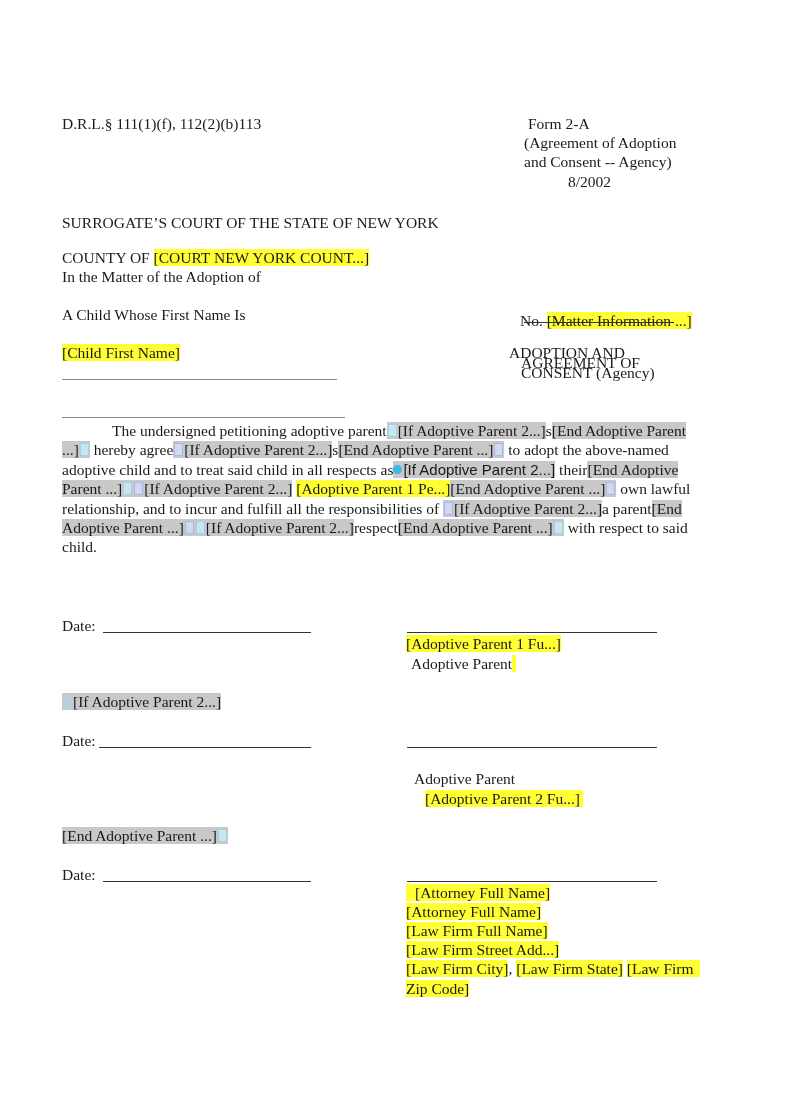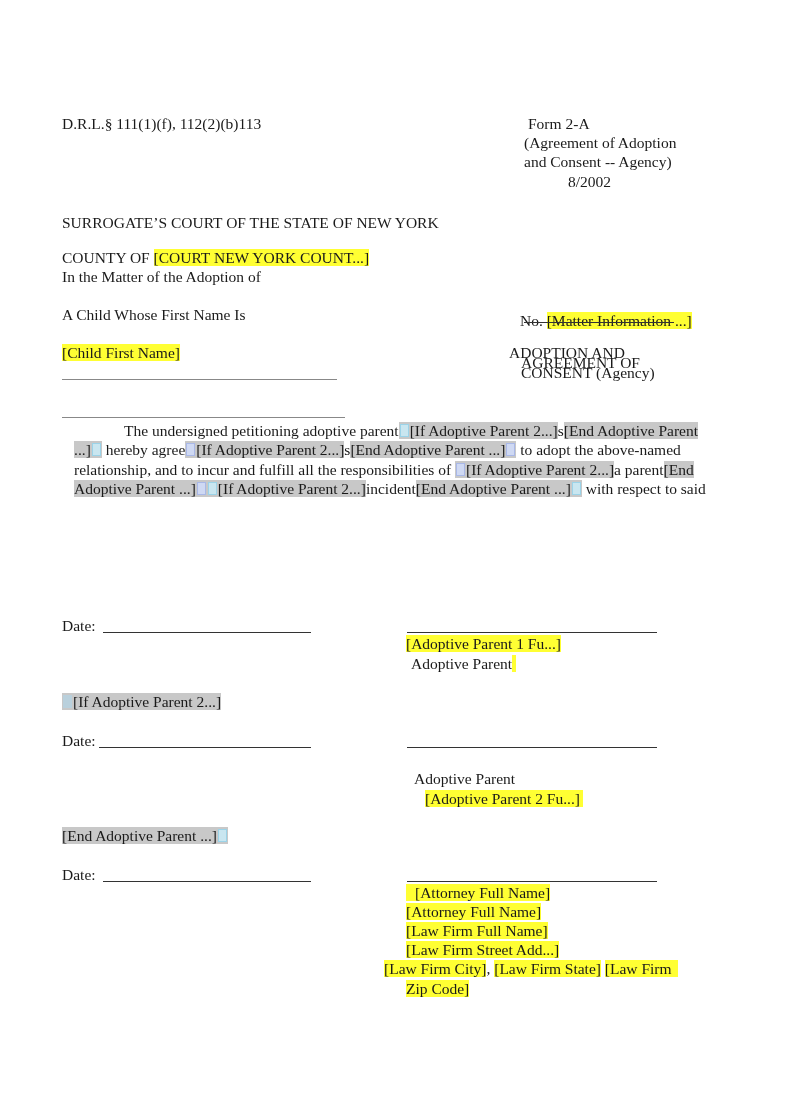--- a/index.html
+++ b/index.html
@@ -8,21 +8,21 @@
   .abs { position:absolute; white-space:nowrap; line-height:19px; }
   .hl { background:#ffff33; }
   .gr { background:#c8c8c8; }
   .mk { display:inline-block; width:9px; height:13px; vertical-align:-1px; margin:0 1px;
         border:1px solid #a9b8e8; box-sizing:border-box; background:#cfd9f3; }
   .mk.cyan { border-color:#9bd3e8; background:#c9e6f0; }
   .dot { display:inline-block; width:9px; height:9px; border-radius:50%; background:#3fb8e6; vertical-align:1px; margin-right:1px; }
   .sans { font-family:"Liberation Sans", "DejaVu Sans", sans-serif; font-size:15px; }
   .rule { position:absolute; height:0; border-top:1px solid #333; }
   .rule.light { border-top-color:#888; }
-  .para { position:absolute; left:62px; width:690px; line-height:19.4px; white-space:nowrap;margin-left:12px; }
+  .para { position:absolute; left:62px; width:690px; line-height:19.4px; white-space:nowrap; }
   .para .ln { display:block; height:19.4px; }
 </style>
 </head>
 <body>
 
 <div class="abs" style="left:62px;top:114px;">D.R.L.§ 111(1)(f), 112(2)(b)113</div>
 <div class="abs" style="left:528px;top:114px;">Form 2-A</div>
 <div class="abs" style="left:524px;top:133px;">(Agreement of Adoption</div>
 <div class="abs" style="left:524px;top:152px;">and Consent -- Agency)</div>
 <div class="abs" style="left:552px;top:172px;margin-left:16px;">8/2002</div>
@@ -49,25 +49,32 @@
 <div class="rule light" style="left:62px;top:417px;width:283px;"></div>
 
 <div class="para" style="top:421px;">
   <span class="ln">
     <span style="padding-left:50px;">The undersigned petitioning adoptive parent</span><span class="gr"><span class="mk cyan"></span><span>[If Adoptive Parent 2...]</span></span><span>s</span><span class="gr">[End Adoptive Parent</span>
   </span>
   <span class="ln">
     <span class="gr"><span>...]</span><span class="mk cyan"></span></span><span> hereby agree</span><span class="gr"><span class="mk"></span><span>[If Adoptive Parent 2...]</span></span><span>s</span><span class="gr"><span>[End Adoptive Parent ...]</span><span class="mk"></span></span><span> to adopt the above-named</span>
   </span>
   <span class="ln">
+    <span>adoptive child and to treat said child in all respects as</span><span class="gr sans"><span class="dot"></span><span>[If Adoptive Parent 2...]</span></span><span> their</span><span class="gr">[End Adoptive</span>
+  </span>
+  <span class="ln">
+    <span class="gr"><span>Parent ...]</span><span class="mk cyan"></span><span class="mk"></span><span>[If Adoptive Parent 2...]</span></span><span> </span><span class="hl">[Adoptive Parent 1 Pe...]</span><span class="gr"><span>[End Adoptive Parent ...]</span><span class="mk"></span></span><span> own lawful</span>
+  </span>
+  <span class="ln">
     <span>relationship, and to incur and fulfill all the responsibilities of </span><span class="gr"><span class="mk"></span><span>[If Adoptive Parent 2...]</span></span><span>a parent</span><span class="gr">[End</span>
   </span>
   <span class="ln">
-    <span class="gr"><span>Adoptive Parent ...]</span><span class="mk"></span><span class="mk cyan"></span><span>[If Adoptive Parent 2...]</span></span><span>incident</span><span class="gr"><span>[End Adoptive Parent ...]</span><span class="mk cyan"></span></span><span> with respect to said</span>
+    <span class="gr"><span>Adoptive Parent ...]</span><span class="mk"></span><span class="mk cyan"></span><span>[If Adoptive Parent 2...]</span></span><span>respect</span><span class="gr"><span>[End Adoptive Parent ...]</span><span class="mk cyan"></span></span><span> with respect to said</span>
   </span>
+  <span class="ln">child.</span>
 </div>
 
 <div class="abs" style="left:62px;top:616px;">Date: </div>
 <div class="rule" style="left:103px;top:632px;width:208px;"></div>
 <div class="rule" style="left:407px;top:632px;width:250px;"></div>
 <div class="abs" style="left:406px;top:634px;">
   <span class="hl">[Adoptive Parent 1 Fu...]</span>
 </div>
 <div class="abs" style="left:411px;top:654px;">
   <span>Adoptive Parent</span><span class="hl" style="display:inline-block;width:4px;height:17px;vertical-align:-3px;"></span>
@@ -97,18 +104,18 @@
 </div>
 <div class="abs" style="left:406px;top:902px;">
   <span class="hl">[Attorney Full Name]</span>
 </div>
 <div class="abs" style="left:406px;top:921px;">
   <span class="hl">[Law Firm  Full Name]</span>
 </div>
 <div class="abs" style="left:406px;top:940px;border-radius:7px;">
   <span class="hl">[Law Firm  Street Add...]</span>
 </div>
-<div class="abs" style="left:384px;top:959px;">
+<div class="abs" style="left:406px;top:959px;">
   <span class="hl">[Law Firm  City]</span><span>, </span><span class="hl">[Law Firm  State]</span> <span class="hl" style="padding-right:6px;">[Law Firm </span>
 </div>
 <div class="abs" style="left:406px;top:979px;">
   <span class="hl">Zip Code]</span>
 </div>
 
 </body></html>

